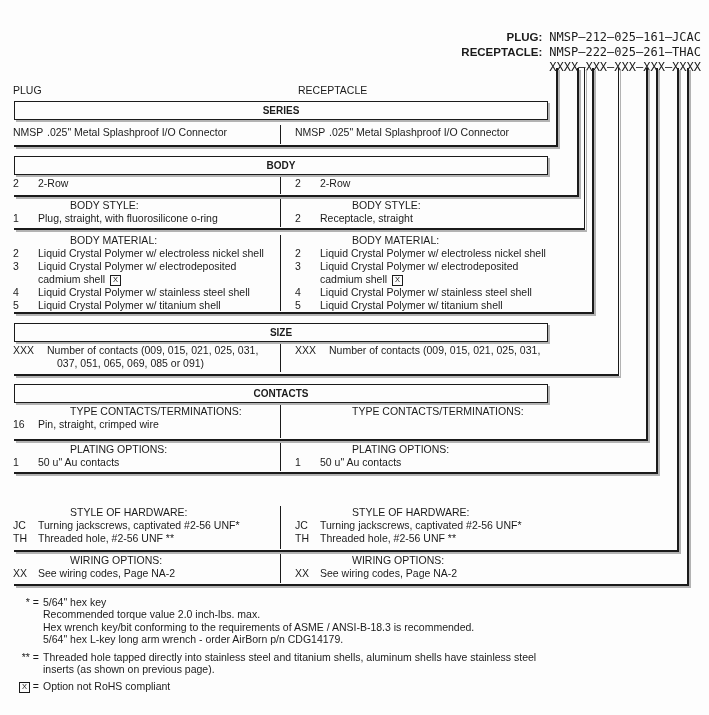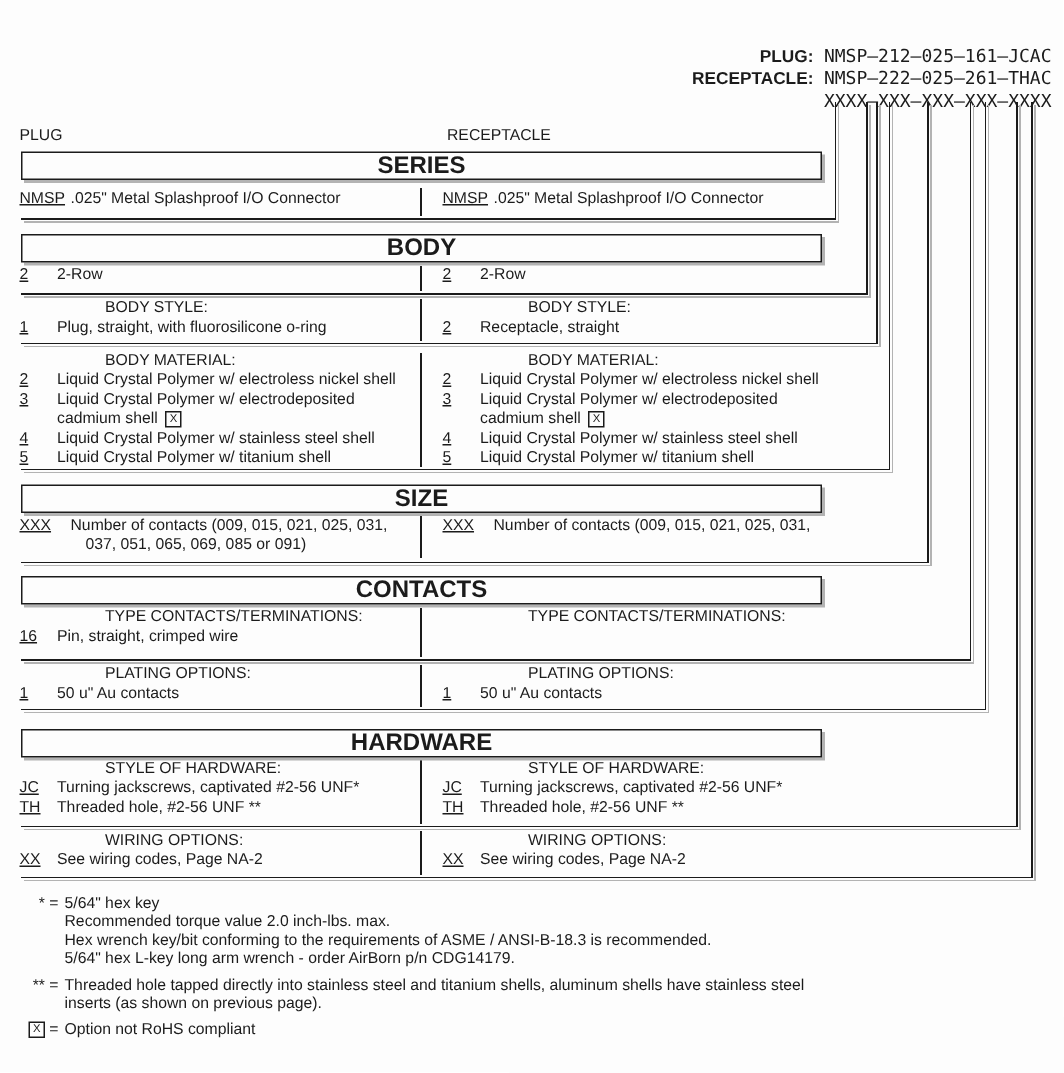--- a/index.html
+++ b/index.html
@@ -13,30 +13,30 @@
   .pn-line{position:absolute; right:8px; height:15px; line-height:15px; text-align:center; white-space:pre;}
   .pn-label{font-weight:bold; font-size:11.5px; margin-right:7px;}
   .pn-value{font-family:"DejaVu Sans Mono", monospace; font-size:12px; letter-spacing:0;}
   
   .colhdr{position:absolute; top:84px; font-size:10.5px;}
   
   .sechdr{
     position:absolute; left:14px; width:532px; height:17px;
     border:1.5px solid #1b1b1b; background:#fdfdfd;
     box-shadow:2px 2px 0 0 #b3b3b3;
-    text-align:center; font-weight:bold; font-size:16px; line-height:17px;
+    text-align:center; font-weight:bold; font-size:10px; line-height:17px;
     z-index:3;
   }
   
   .trow{position:absolute; left:0; width:709px; z-index:2;}
   .lcol{position:absolute; left:13px; width:263px;}
   .rcol{position:absolute; left:295px; width:268px;}
   .row-label{margin-left:25px;padding-left:32px;}
   .item{display:flex; align-items:flex-start;}
-  .code{flex:0 0 25px;text-decoration:underline;}
+  .code{flex:0 0 25px;}
   .code.wide{flex:0 0 34px;}
   .desc{flex:1; min-width:0; white-space:nowrap;}
   .indent2{padding-left:10px;}
   .xbox{
     display:inline-block; width:9px; height:9px; line-height:8px;
     border:1px solid #1b1b1b; font-size:7.5px; text-align:center;
     vertical-align:1px; margin-left:5px;
   }
   
   #footnotes{position:absolute; left:13px; top:596px; width:688px; line-height:12.4px;}
@@ -246,21 +246,20 @@
     </div>
     <div class="rcol">
       <div class="row-label">PLATING OPTIONS:</div>
       <div class="item">
         <div class="code">1</div>
         <div class="desc">50 u" Au contacts</div>
       </div>
     </div>
   </div>
 
-  <div class="sechdr" style="top:486px">HARDWARE</div>
 
   <div class="trow" style="top:506px">
     <div class="lcol">
       <div class="row-label">STYLE OF HARDWARE:</div>
       <div class="item">
         <div class="code">JC</div>
         <div class="desc">Turning jackscrews, captivated #2-56 UNF*</div>
       </div>
       <div class="item">
         <div class="code">TH</div>

